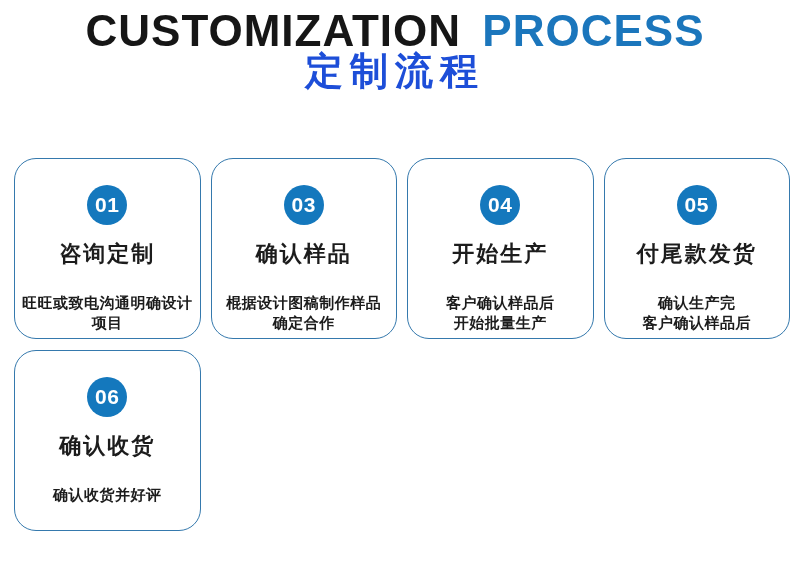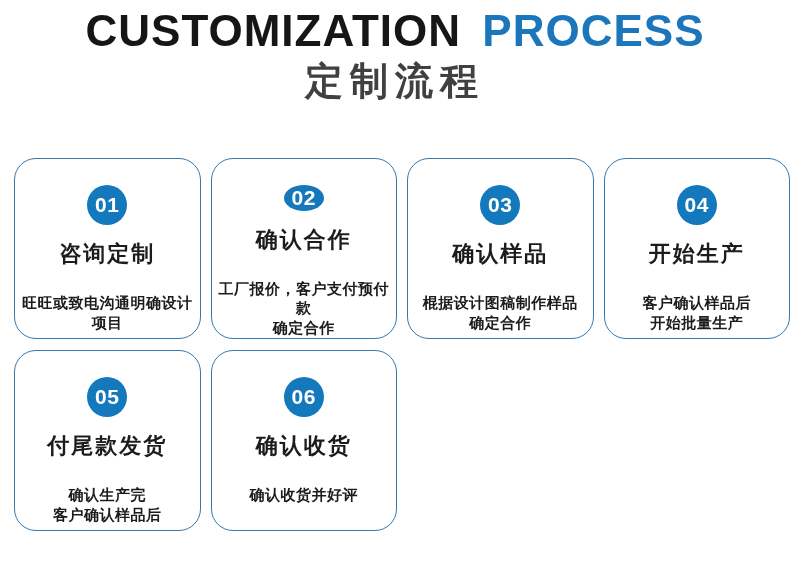--- a/index.html
+++ b/index.html
@@ -26,29 +26,29 @@
     font-size: 44px;
     font-weight: bold;
     letter-spacing: 1px;
     line-height: 50px;
     white-space: nowrap;
   }
   .header-en .t-black { color: #161616; }
   .header-en .t-blue  { color: #1b76bc; margin-left: 8px; }
   .header-cn {
     position: absolute;
-    top: 58px;
+    top: 48px;
     left: 0;
     width: 100%;
     text-align: center;
     font-size: 38px;
     font-weight: bold;
     letter-spacing: 7px;
     line-height: 46px;
-    color: #404040;
+    color: #1d4ed8;
   }
   .grid {
     position: absolute;
     top: 158px;
     left: 14px;
     width: 776px;
     display: grid;
     grid-template-columns: repeat(4, 1fr);
     column-gap: 10px;
     row-gap: 11px;
@@ -108,26 +108,20 @@
   <div class="header-cn">定制流程</div>
 
   <div class="grid">
 
     <div class="card">
       <div class="badge">01</div>
       <div class="card-title">咨询定制</div>
       <div class="card-desc">旺旺或致电沟通明确设计项目</div>
     </div>
 
-    <div class="card">
-      <div class="badge">02</div>
-      <div class="card-title">确认合作</div>
-      <div class="card-desc">工厂报价，客户支付预付款
-确定合作</div>
-    </div>
 
     <div class="card">
       <div class="badge">03</div>
       <div class="card-title">确认样品</div>
       <div class="card-desc">棍据设计图稿制作样品
 确定合作</div>
     </div>
 
     <div class="card">
       <div class="badge">04</div>

